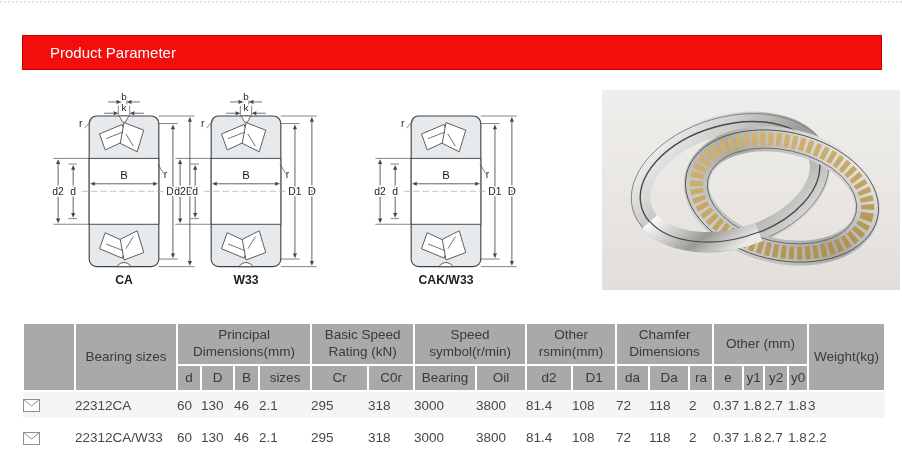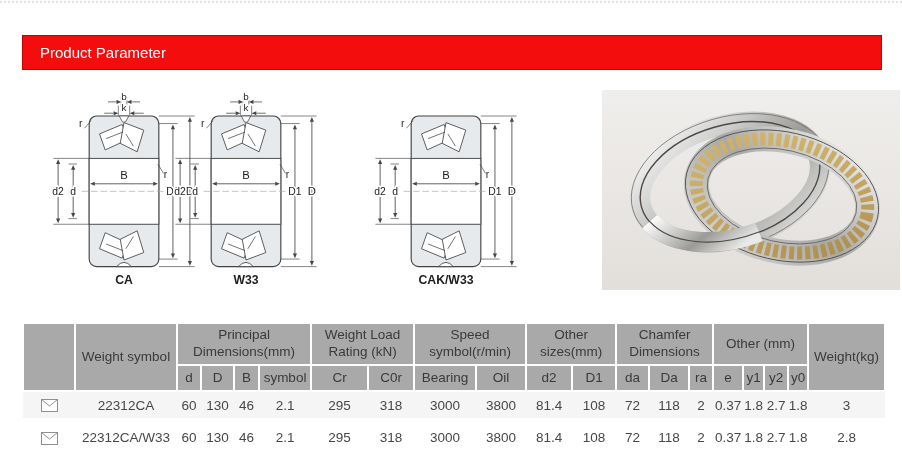--- a/index.html
+++ b/index.html
@@ -8,39 +8,39 @@
     width:902px; height:464px; position:relative; overflow:hidden;
     font-family:"Liberation Sans", sans-serif;
   }
   .top-divider {
     position:absolute; left:0; top:1px; width:902px; height:0;
     border-top:2px dotted #e3e3e3;
   }
   .banner {
     position:absolute; left:22px; top:35px; width:860px; height:35px;
     background:#f30d0d; border:1px solid #c40000;
-    color:#fff; font-size:15px; line-height:33px; padding-left:17px;
+    color:#fff; font-size:15px; line-height:33px; padding-left:27px;
   }
   .diagram { position:absolute; top:86px; }
   #diagram-ca  { left:44px; }
   #diagram-w33 { left:166px; }
   #diagram-cak { left:366px; }
   .photo-wrap { position:absolute; left:602px; top:90px; width:298px; height:200px; }
   .spec-table {
     position:absolute; left:22px; top:322px; width:862px;
     border-collapse:collapse; table-layout:fixed;
   }
   .spec-table th {
     background:#a9a9a9; border:2px solid #fff; font-weight:400;
     color:#3a3a3a; font-size:13.5px; text-align:center; line-height:1.25;
   }
   .spec-table thead tr.grp th { height:42px; }
   .spec-table thead tr.sub th { height:26px; }
   .spec-table td {
-    text-align:center; font-size:13.5px; color:#474747; height:30px;
+    font-size:13.5px; color:#474747; height:30px;
     white-space:nowrap; overflow:visible;
   }
   .spec-table tbody tr.alt td { background:#f5f5f5; }
   .spec-table tbody tr.gap-after td { border-bottom:6px solid #fff; }
   .env { display:inline-block; vertical-align:middle; cursor:pointer; }
 </style>
 </head>
 <body>
 
 <div class="top-divider"></div>
@@ -282,34 +282,34 @@
       <col style="width:24px">
       <col style="width:30px">
     <col style="width:21px">
       <col style="width:24px">
       <col style="width:20px">
       <col style="width:77px">
   </colgroup>
   <thead>
     <tr class="grp">
       <th rowspan="2"></th>
-      <th rowspan="2">Weight symbol</th>
+      <th rowspan="2">Bearing sizes</th>
       <th colspan="4">Principal Dimensions(mm)</th>
-      <th colspan="2">Weight Load Rating (kN)</th>
+      <th colspan="2">Basic Speed Rating (kN)</th>
       <th colspan="2">Speed symbol(r/min)</th>
-      <th colspan="2">Other sizes(mm)</th>
+      <th colspan="2">Other rsmin(mm)</th>
       <th colspan="3">Chamfer Dimensions</th>
       <th colspan="4">Other (mm)</th>
       <th rowspan="2">Weight(kg)</th>
     </tr>
     <tr class="sub" id="subhead-row">
         <th>d</th>
         <th>D</th>
         <th>B</th>
-        <th>symbol</th>
+        <th>sizes</th>
         <th>Cr</th>
         <th>C0r</th>
         <th>Bearing</th>
         <th>Oil</th>
         <th>d2</th>
         <th>D1</th>
         <th>da</th>
         <th>Da</th>
         <th>ra</th>
         <th>e</th>
@@ -360,16 +360,16 @@
         <td>3800</td>
         <td>81.4</td>
         <td>108</td>
         <td>72</td>
         <td>118</td>
         <td>2</td>
         <td>0.37</td>
         <td>1.8</td>
         <td>2.7</td>
         <td>1.8</td>
-        <td>2.8</td>
+        <td>2.2</td>
       </tr>
     </tbody>
 </table>
 
 </body></html>

